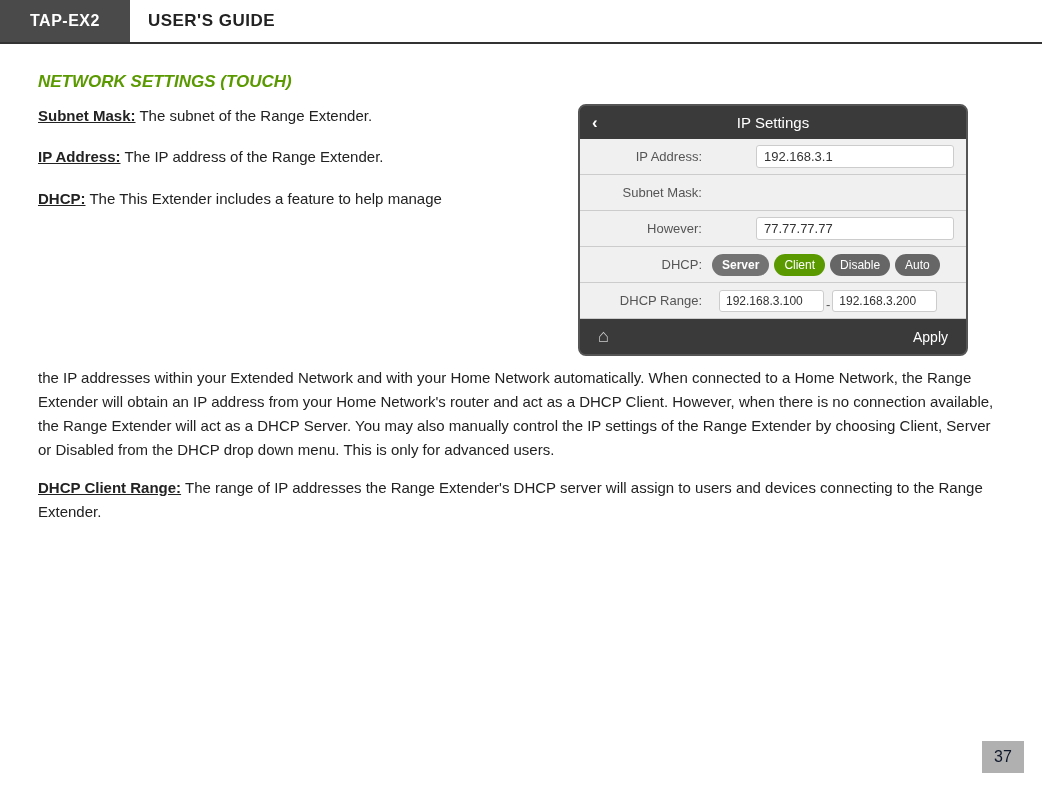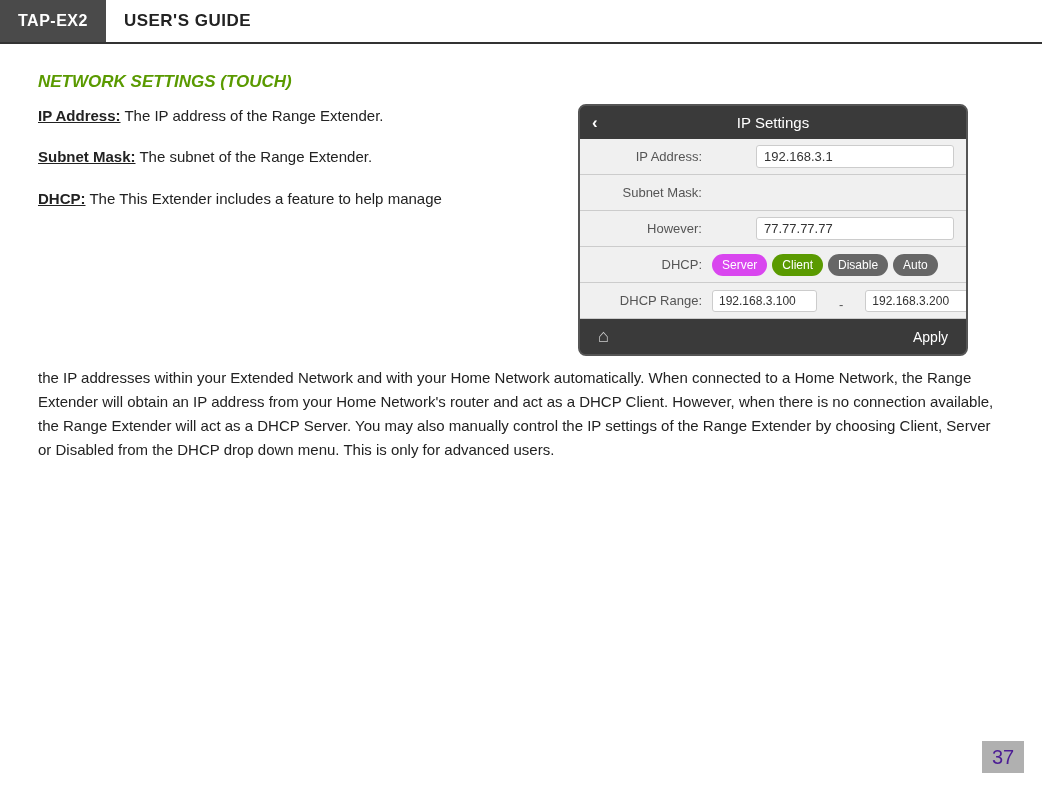--- a/index.html
+++ b/index.html
@@ -20,21 +20,21 @@
       align-items: center;
       border-bottom: 2px solid #333;
       padding: 0;
       height: 44px;
     }
     .header-brand {
       background: #4a4a4a;
       color: #fff;
       font-weight: bold;
       font-size: 16px;
-      padding: 0 18px;
+      padding: 0 30px;
       height: 100%;
       display: flex;
       align-items: center;
       letter-spacing: 0.5px;
     }
     .header-title {
       font-weight: bold;
       font-size: 17px;
       padding-left: 18px;
       letter-spacing: 0.5px;
@@ -158,45 +158,45 @@
 
     .dhcp-btn {
       border-radius: 12px;
       border: none;
       padding: 4px 10px;
       font-size: 12px;
       font-weight: 500;
       cursor: pointer;
       color: #fff;
     }
-    .dhcp-btn-server { background: #d946ef; }
+    .dhcp-btn-server { background: #737373; font-weight: bold; }
     .dhcp-btn-client { background: #5a9a00; }
     .dhcp-btn-disable { background: #666; }
     .dhcp-btn-auto { background: #666; }
 
     .device-range-row {
       display: flex;
       align-items: center;
       border-bottom: 1px solid #ccc;
       background: #f0f0f0;
       padding: 6px 12px;
       min-height: 36px;
     }
     .device-range-label {
       color: #555;
       font-size: 13px;
       width: 110px;
       text-align: right;
-      margin-right: 10px;
+      margin-right: 17px;
       flex-shrink: 0;
     }
     .device-range-values {
       display: flex;
       align-items: flex-end;
-      gap: 22px;
+      gap: 2px;
       flex: 1;
     }
     .device-range-input {
       background: #fff;
       border: 1px solid #ccc;
       border-radius: 3px;
       padding: 3px 6px;
       font-size: 12px;
       width: 105px;
       color: #333;
@@ -233,27 +233,27 @@
       line-height: 1.6;
       font-size: 15px;
     }
 
     
     .page-number {
       position: absolute;
       bottom: 18px;
       right: 18px;
       background: #b0b0b0;
-      color: #4c1d95;
+      color: #0f172a;
       width: 42px;
       height: 32px;
       display: flex;
       align-items: center;
       justify-content: center;
-      font-size: 20px;
+      font-size: 16px;
       font-weight: 500;
     }
   </style>
 </head>
 <body>
 
 <div class="header">
   <div class="header-brand">TAP-EX2</div>
   <div class="header-title">USER'S GUIDE</div>
 </div>
@@ -261,25 +261,25 @@
 <div class="page-content">
 
   <div class="section-heading">NETWORK SETTINGS (TOUCH)</div>
 
 
   <div class="content-layout">
 
     <div class="text-column">
 
       <div class="para">
+        <span class="para-label">Subnet Mask:</span><span> The subnet of the Range Extender.</span>
+      </div>
+
+      <div class="para">
         <span class="para-label">IP Address:</span><span> The IP address of the Range Extender.</span>
-      </div>
-
-      <div class="para">
-        <span class="para-label">Subnet Mask:</span><span> The subnet of the Range Extender.</span>
       </div>
 
 
       <div class="para">
         <span class="para-label">DHCP:</span><span> The This Extender includes a feature to help manage</span>
       </div>
     </div>
 
     <div class="device-mock">
       <div class="device-screen">
@@ -328,16 +328,19 @@
         </div>
 
       </div>
     </div>
   </div>
 
   <div class="full-para">
     the IP addresses within your Extended Network and with your Home Network automatically. When connected to a Home Network, the Range Extender will obtain an IP address from your Home Network's router and act as a DHCP Client. However, when there is no connection available, the Range Extender will act as a DHCP Server. You may also manually control the IP settings of the Range Extender by choosing Client, Server or Disabled from the DHCP drop down menu. This is only for advanced users.
   </div>
 
+  <div class="full-para">
+    <span class="para-label">DHCP Client Range:</span><span> The range of IP addresses the Range Extender's DHCP server will assign to users and devices connecting to the Range Extender.</span>
+  </div>
 
 </div>
 
 <div class="page-number">37</div>
 
 </body></html>

